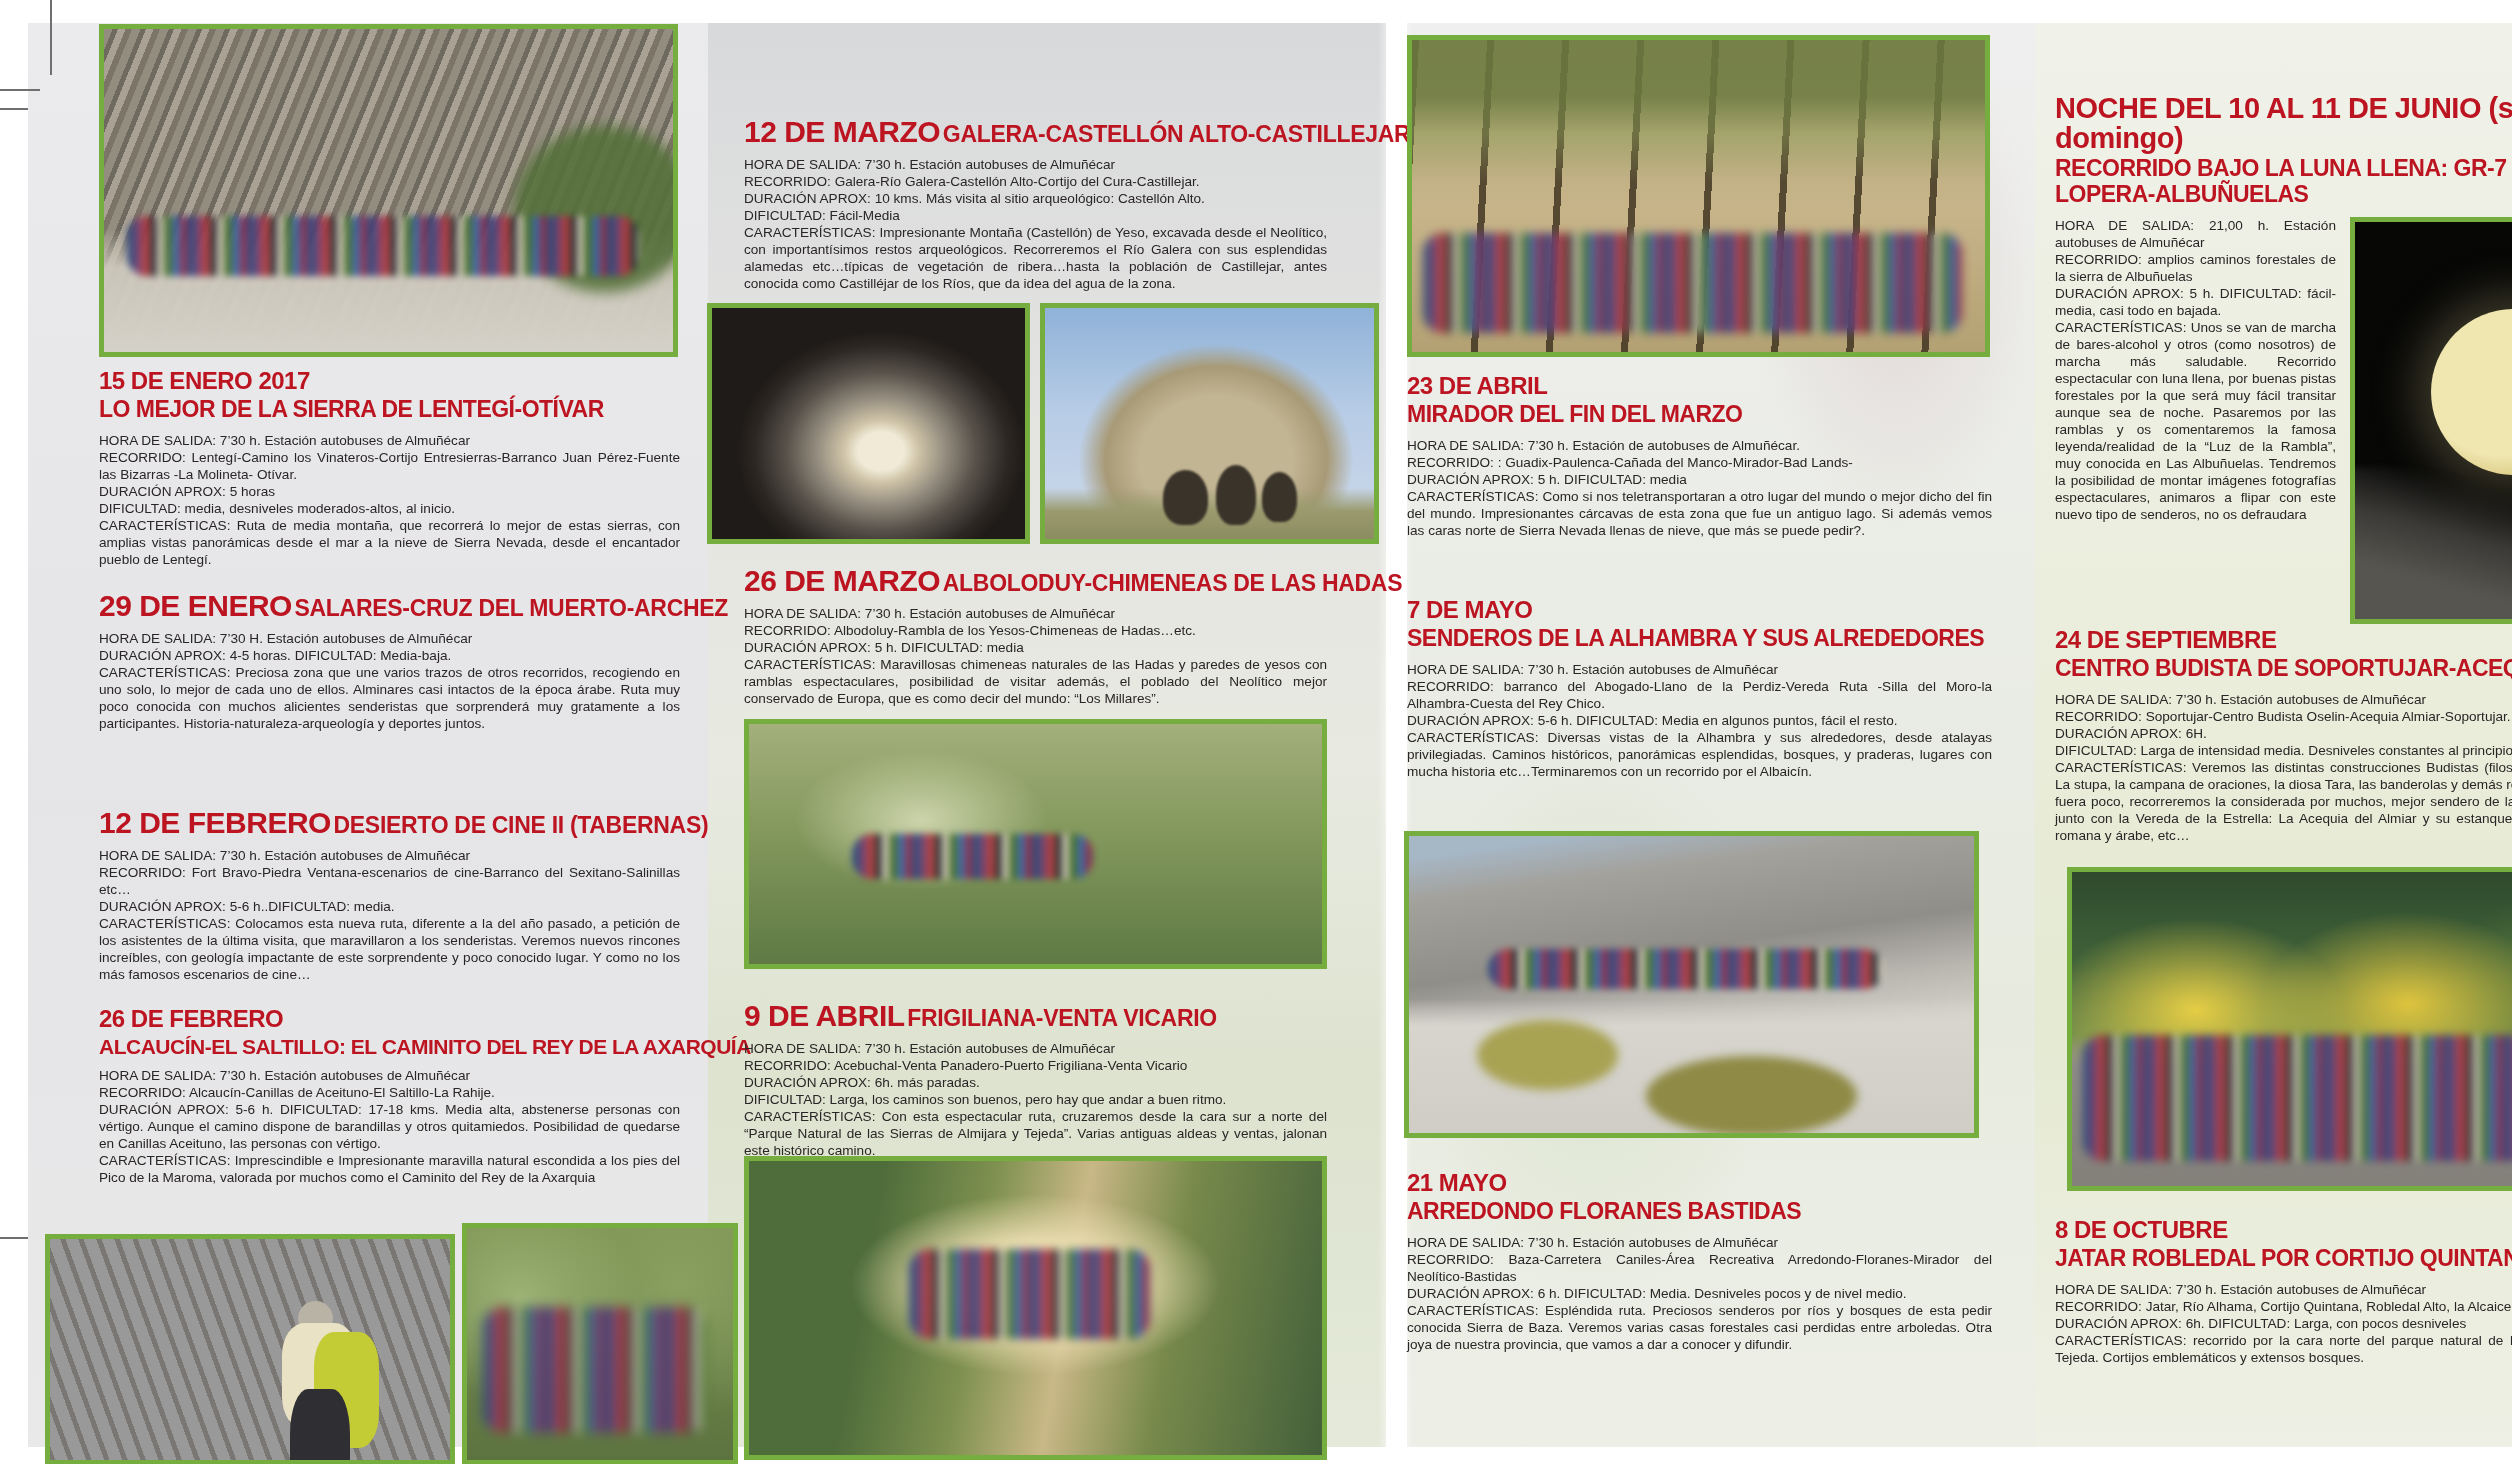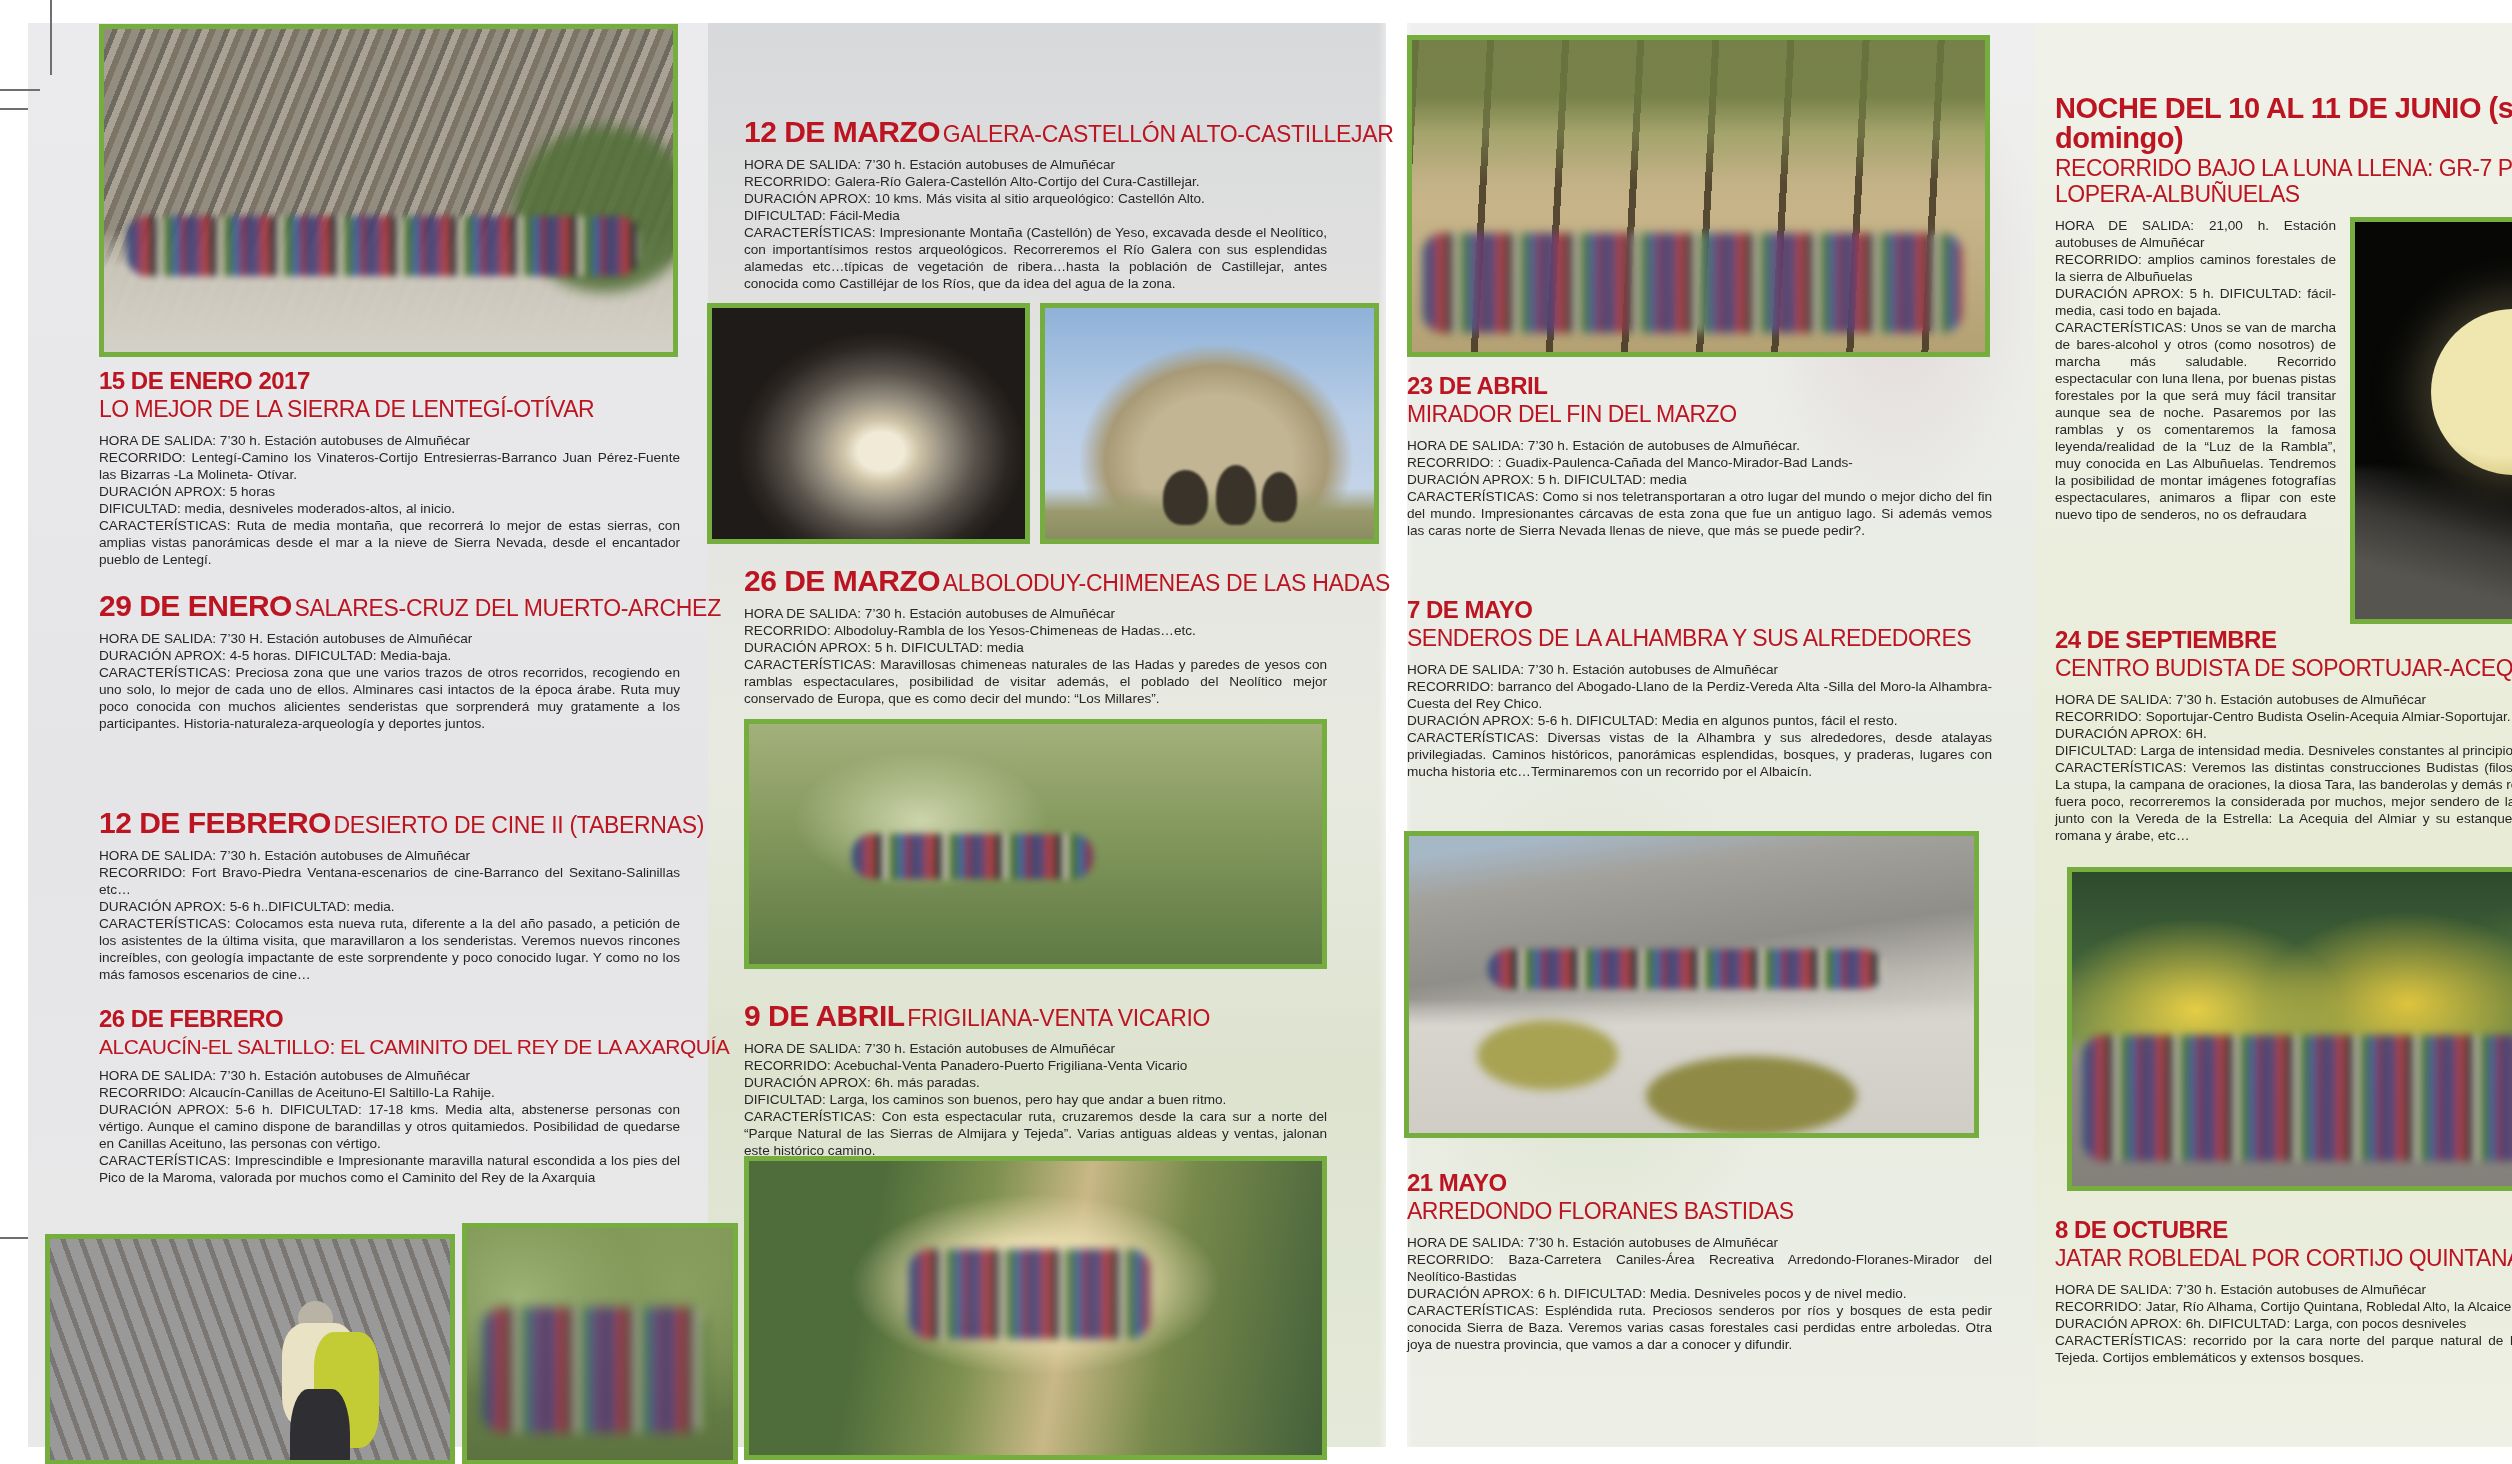--- a/index.html
+++ b/index.html
@@ -80,21 +80,21 @@
       linear-gradient(180deg,rgba(0,0,0,0) 0 52%,#8e8b84 62%,#83807a 100%),
       radial-gradient(211px 131px at 22% 44%,#e5cd45,rgba(229,205,69,0) 70%),
       radial-gradient(211px 131px at 60% 42%,#dec43e,rgba(222,196,62,0) 70%),
       radial-gradient(191px 151px at 88% 42%,#5d7a3c,rgba(93,122,60,0) 72%),
       linear-gradient(180deg,#2e4a2c 0%,#41633a 30%,#6c8a4c 52%,#9aa06a 60%);}
 
   
   .sec{position:absolute;}
   .date{color:var(--red);font-weight:bold;font-size:24px;letter-spacing:-0.5px;line-height:1.04;}
   .date-inline{font-size:30px;}
-  .sub{color:var(--red);font-weight:normal;}
+  .sub{color:var(--red);font-weight:bold;}
   .sub-own{display:block;font-size:23px;letter-spacing:-0.5px;line-height:1.12;margin:3px 0 9px 0;white-space:nowrap;}
   .sub-own.wrap{white-space:normal;}
   .sub-inline{font-size:23px;letter-spacing:-0.3px;}
   h3{margin:0 0 8px 0;white-space:nowrap;}
   h3.stack{white-space:normal;margin-bottom:0;}
   .body p{margin:0;font-size:13.6px;line-height:17px;text-align:justify;}
   .noche .date{font-size:29px;}
 </style>
 </head>
 <body>
@@ -237,21 +237,21 @@
         <p>DURACIÓN APROX: 5 h. DIFICULTAD: media</p>
         <p>CARACTERÍSTICAS: Como si nos teletransportaran a otro lugar del mundo o mejor dicho del fin del mundo. Impresionantes cárcavas de esta zona que fue un antiguo lago. Si además vemos las caras norte de Sierra Nevada llenas de nieve, que más se puede pedir?.</p>
       </div>
   </div>
 
   <div class="sec" style="left:1407px;top:598px;width:585px">
     <h3 class="stack"><span class="date">7 DE MAYO</span></h3>
     <span class="sub sub-own">SENDEROS DE LA ALHAMBRA Y SUS ALREDEDORES</span>
     <div class="body">
         <p>HORA DE SALIDA: 7’30 h. Estación autobuses de Almuñécar</p>
-        <p>RECORRIDO: barranco del Abogado-Llano de la Perdiz-Vereda Alta -Silla del Moro-la Alhambra-Cuesta del Rey Chico.</p>
+        <p>RECORRIDO: barranco del Abogado-Llano de la Perdiz-Vereda Ruta -Silla del Moro-la Alhambra-Cuesta del Rey Chico.</p>
         <p>DURACIÓN APROX: 5-6 h. DIFICULTAD: Media en algunos puntos, fácil el resto.</p>
         <p>CARACTERÍSTICAS: Diversas vistas de la Alhambra y sus alrededores, desde atalayas privilegiadas. Caminos históricos, panorámicas esplendidas, bosques, y praderas, lugares con mucha historia etc…Terminaremos con un recorrido por el Albaicín.</p>
       </div>
   </div>
 
   <div class="photo ph-badlands" style="left:1404px;top:831px;width:575px;height:307px">
     <div class="pool" style="left:12%;top:62%;width:141px;height:70px;background:#a8a253"></div>
     <div class="pool" style="left:42%;top:74%;width:211px;height:80px;background:#8f8a45"></div>
     <div class="crowd" style="left:14%;right:16%;top:38%;height:40px"></div>
   </div>

